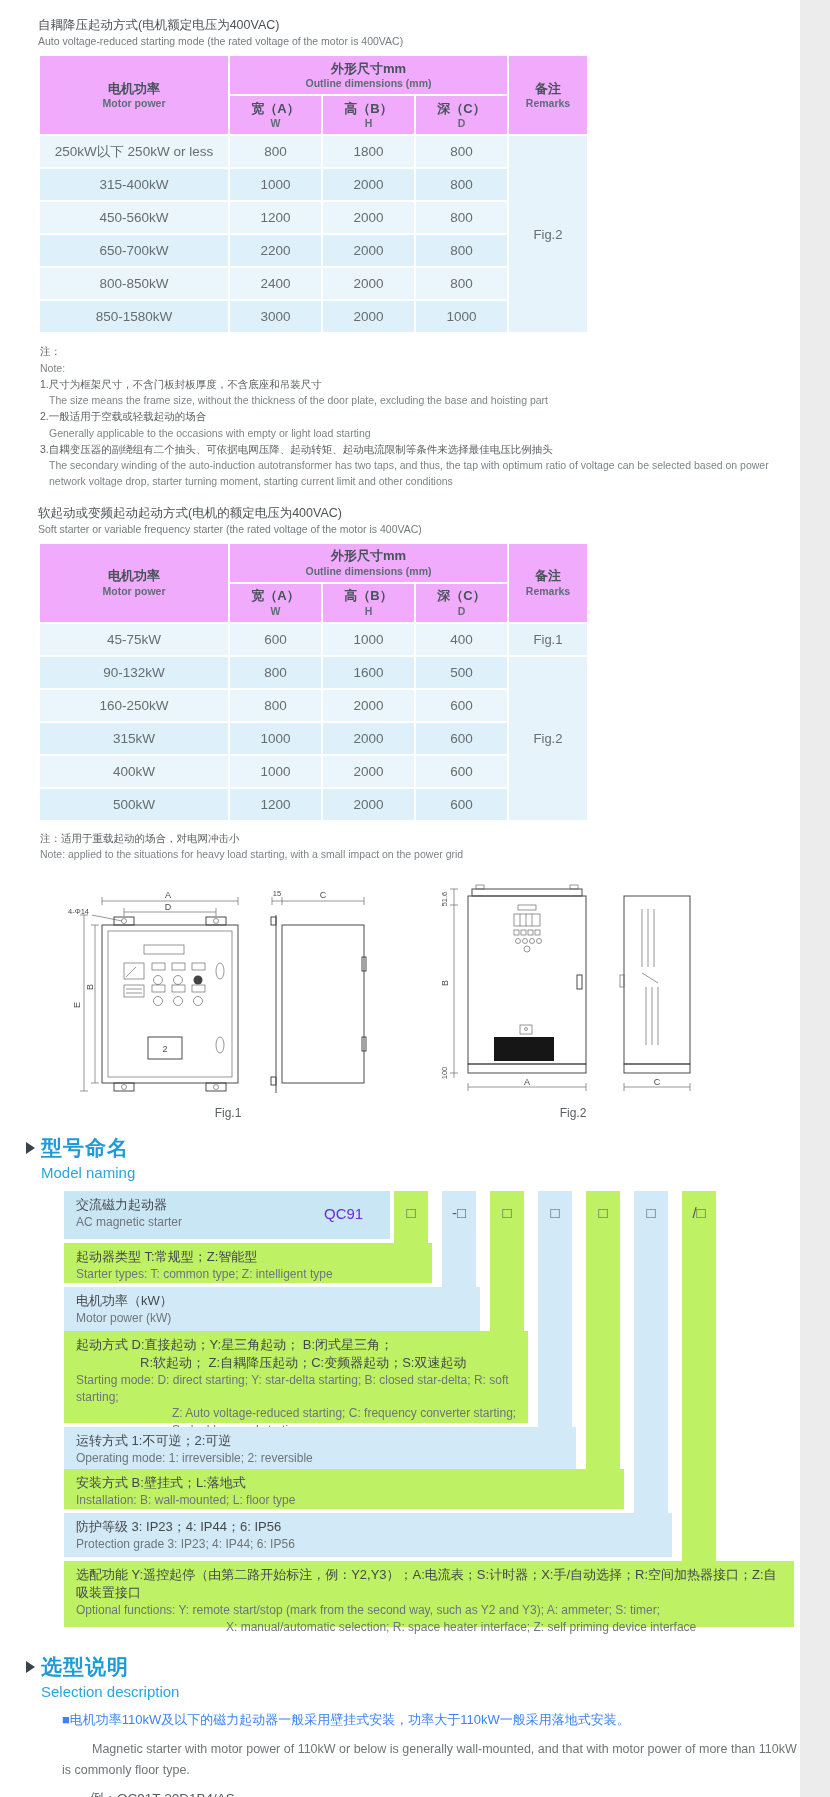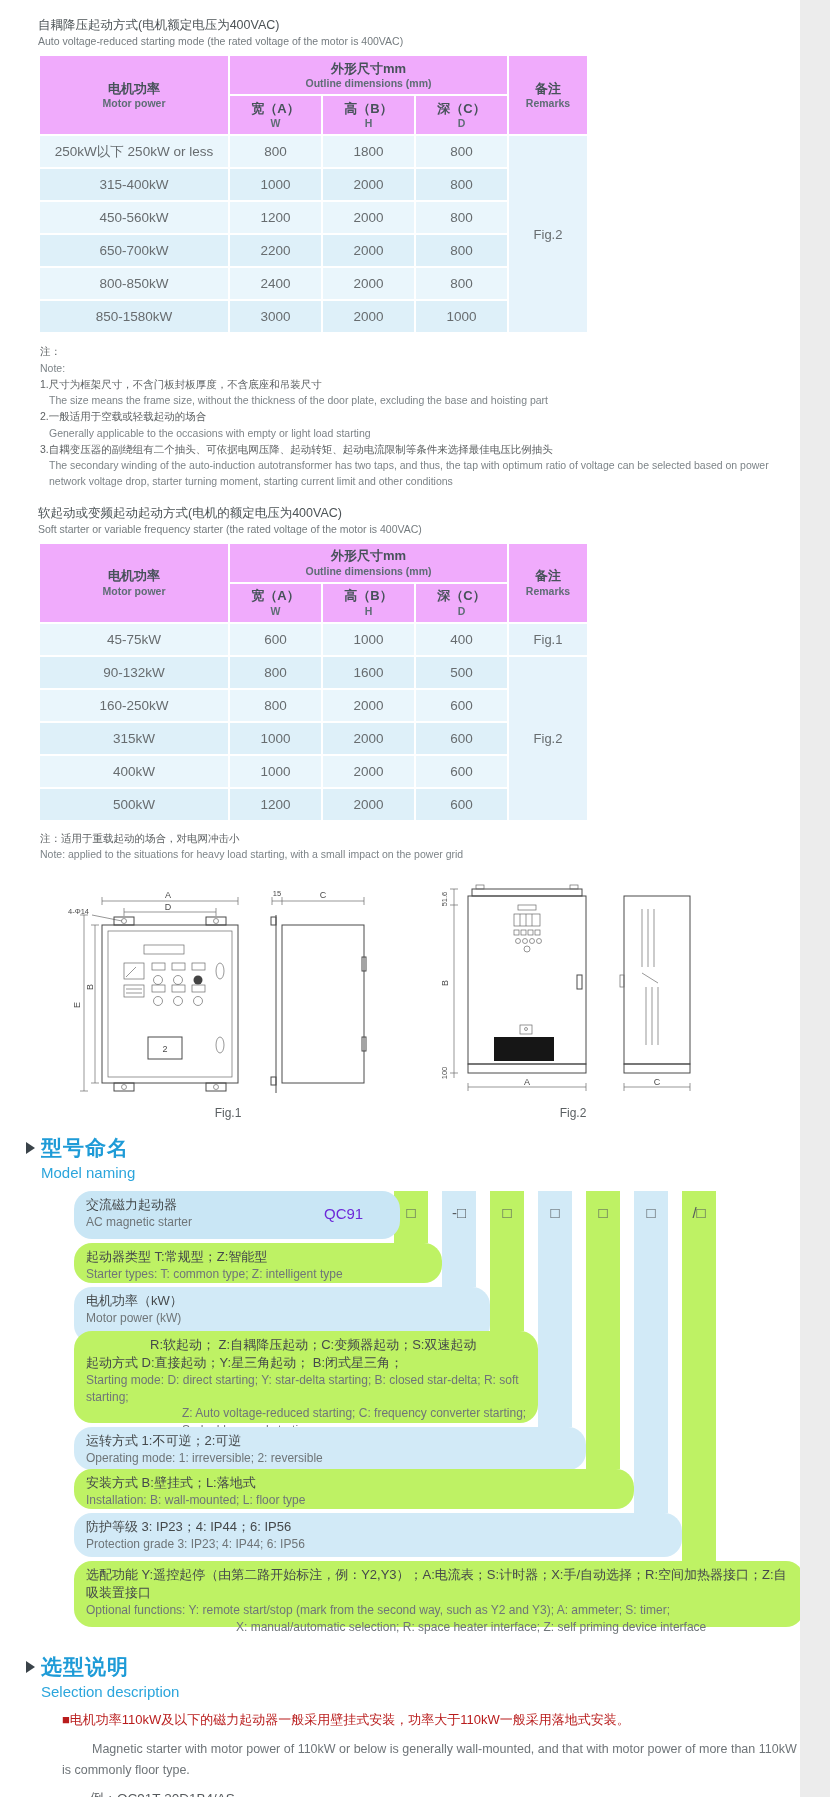--- a/index.html
+++ b/index.html
@@ -45,32 +45,32 @@
 
   
   .sect-head{display:flex;align-items:center;margin:14px 0 2px -12px;}
   .tri{width:0;height:0;border-left:9px solid #3a4349;border-top:6px solid transparent;border-bottom:6px solid transparent;margin-right:6px;}
   .sect-cn{font-size:21px;font-weight:bold;color:#1e9bd7;letter-spacing:1px;}
   .sect-en{font-size:15px;color:#2ba5dc;margin:2px 0 10px 3px;}
 
   
   .mn{position:relative;width:730px;height:436px;margin-left:22px;margin-bottom:26px;}
   .mn-strip{position:absolute;top:0;width:34px;}
-  .mn-row{position:absolute;left:14px;box-sizing:border-box;padding:5px 10px 4px 12px;border-radius:18px;}
+  .mn-row{position:absolute;left:4px;box-sizing:border-box;padding:5px 10px 4px 12px;}
   .bgblue{background:#d2eaf7;}
   .bggray{background:#bef264;}
   .bgblue1{background:#c9e6f5;}
   .mn .cn{font-size:13px;color:#45494b;line-height:1.4;}
   .mn .en{font-size:12px;color:#6f7578;line-height:1.38;}
   .mn-code{position:absolute;left:264px;top:14px;font-size:15px;color:#6d28d9;}
   .mn-box{position:absolute;top:13px;width:34px;text-align:center;font-size:15px;color:#55595c;}
 
   
   .sel-text{margin:4px 0 0 24px;width:742px;}
-  .sel-cn{font-size:13px;color:#b91c1c;line-height:1.5;margin-bottom:10px;}
+  .sel-cn{font-size:13px;color:#3b82f6;line-height:1.5;margin-bottom:10px;}
   .sel-en{font-size:12.5px;color:#6e7478;line-height:1.65;margin-bottom:10px;text-indent:30px;margin-left:-24px;padding-left:24px;}
   .sel-ex{font-size:13.5px;color:#55595c;margin:4px 0 12px 28px;}
 </style>
 </head>
 <body>
 
 <div class="page">
 
   <div class="tbl-title-cn">自耦降压起动方式(电机额定电压为400VAC)</div>
   <div class="tbl-title-en">Auto voltage-reduced starting mode (the rated voltage of the motor is 400VAC)</div>
@@ -432,22 +432,22 @@
       <div class="cn">起动器类型 T:常规型；Z:智能型</div>
       <div class="en">Starter types: T: common type; Z: intelligent type</div>
     </div>
 
     <div class="mn-row bgblue" style="top:96px;height:56px;width:416px">
       <div class="cn">电机功率（kW）</div>
       <div class="en">Motor power (kW)</div>
     </div>
 
     <div class="mn-row bggray" style="top:140px;height:92px;width:464px">
+      <div class="cn">起动方式 D:直接起动；Y:星三角起动；  B:闭式星三角；</div>
       <div class="cn" style="padding-left:64px">R:软起动；  Z:自耦降压起动；C:变频器起动；S:双速起动</div>
-      <div class="cn">起动方式 D:直接起动；Y:星三角起动；  B:闭式星三角；</div>
       <div class="en">Starting mode: D: direct starting; Y: star-delta starting; B: closed star-delta; R: soft starting;</div>
       <div class="en" style="padding-left:96px">Z: Auto voltage-reduced starting; C: frequency converter starting;</div>
       <div class="en" style="padding-left:96px">S: double speed starting</div>
     </div>
 
     <div class="mn-row bgblue" style="top:236px;height:43px;width:512px">
       <div class="cn">运转方式 1:不可逆；2:可逆</div>
       <div class="en">Operating mode: 1: irreversible; 2: reversible</div>
     </div>
 

